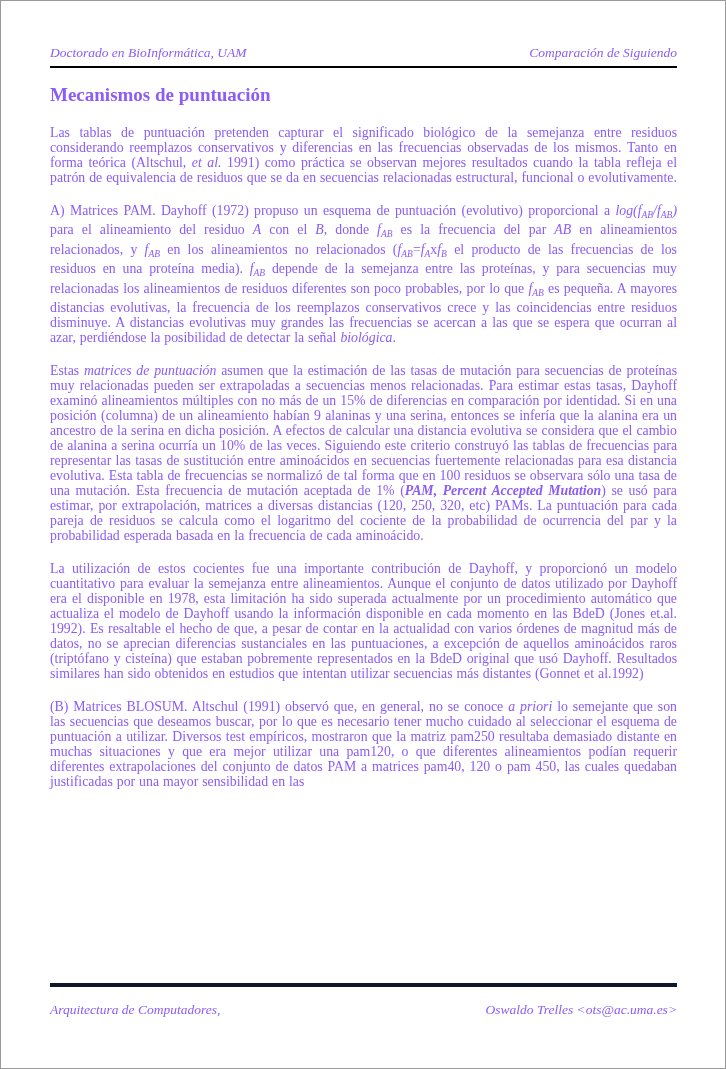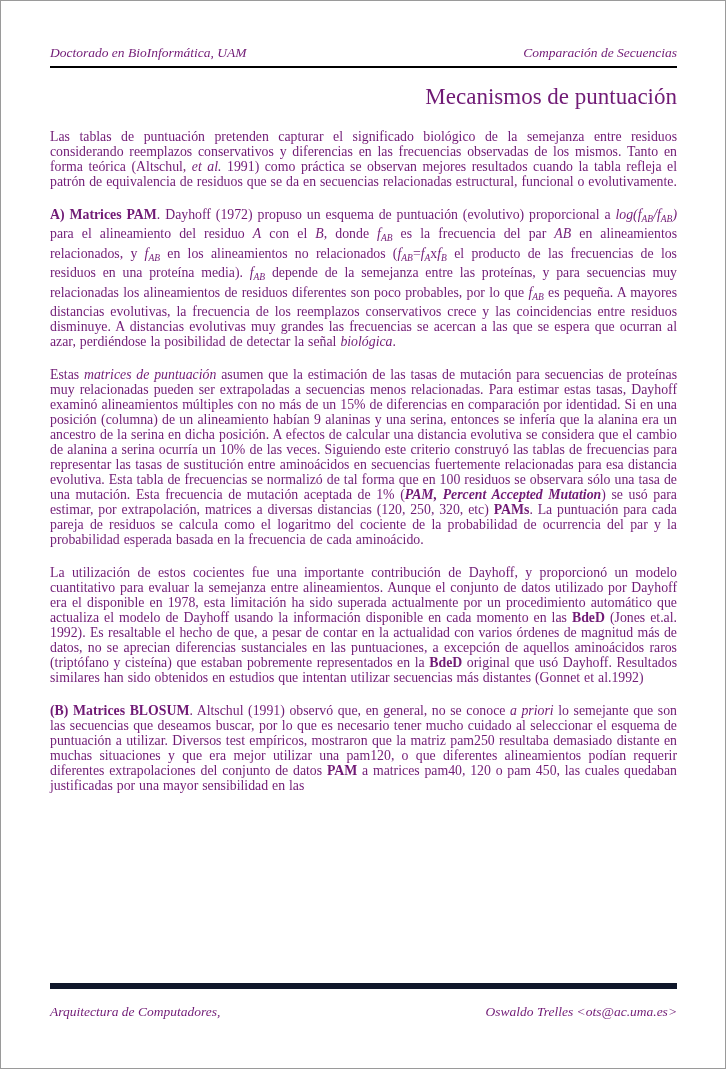--- a/index.html
+++ b/index.html
@@ -2,85 +2,85 @@
 <html><head>
 <meta charset="utf-8">
 <style>
   html, body { margin: 0; padding: 0; background: #e8e8e8; }
   .page {
     position: relative;
     width: 726px;
     height: 1069px;
     margin: 0 auto;
     background: #ffffff;
-    color: #701a75;
+    color: #8b5cf6;
     font-family: "Liberation Serif", "DejaVu Serif", serif;
     box-sizing: border-box;
     border: 1px solid #9a9a9a;
     overflow: hidden;
   }
   .content {
     position: absolute;
     left: 49px;
     right: 48px;
     top: 44px;
   }
   .hdr {
     display: flex;
     justify-content: space-between;
     font-style: italic;
     font-size: 13.5px;
     padding-bottom: 5px;
     border-bottom: 2px solid #000000;
   }
   .title {
-    text-align: right;
-    font-weight: normal;
-    font-size: 23px;
+    text-align: left;
+    font-weight: bold;
+    font-size: 19px;
     margin: 16px 0 0 0;
   }
   .docbody {
     margin-top: 19px;
     font-size: 13.8px;
     line-height: 15px;
     text-align: justify;
     word-spacing: 0.5px;
   }
   .docbody p.para { margin: 0 0 17.8px 0; }
   .docbody p.para:last-child { margin-bottom: 0; }
-  .b   { font-weight: bold; }
+  .b   { font-weight: normal; }
   .i   { font-style: italic; }
   .bi  { font-weight: bold; font-style: italic; font-family: Liberation Serif, serif; }
   .isub {
     font-style: italic;
     font-size: 9.5px;
     vertical-align: -2.5px;
     letter-spacing: 0;
   }
   .ftr {
     position: absolute;
     left: 49px;
     right: 48px;
     top: 982px;
-    border-top: 6px solid #0f172a;
+    border-top: 4px solid #0f172a;
     padding-top: 15px;
     display: flex;
     justify-content: space-between;
     font-style: italic;
     font-size: 13.5px;
   }
 </style>
 </head>
 <body>
 
 <div class="page">
   <div class="content">
     <div class="hdr">
       <span>Doctorado en BioInformática, UAM</span>
-      <span>Comparación de Secuencias</span>
+      <span>Comparación de Siguiendo</span>
     </div>
     <h1 class="title">Mecanismos de puntuación</h1>
     <div class="docbody">
         <p class="para"><span>Las tablas de puntuación pretenden capturar el significado biológico de la semejanza entre residuos considerando reemplazos conservativos y diferencias en las frecuencias observadas de los mismos. Tanto en forma teórica (Altschul, </span><span class="i">et al.</span><span> 1991) como práctica se observan mejores resultados cuando la tabla refleja el patrón de equivalencia de residuos que se da en secuencias relacionadas estructural, funcional o evolutivamente.</span></p>
         <p class="para"><span class="b">A) Matrices PAM</span><span>. Dayhoff (1972) propuso un esquema de puntuación (evolutivo) proporcional a </span><span class="i">log(f</span><span class="isub">AB</span><span class="i">/f</span><span class="isub">AB</span><span class="i">)</span><span> para el alineamiento del residuo </span><span class="i">A</span><span> con el </span><span class="i">B</span><span>, donde </span><span class="i">f</span><span class="isub">AB</span><span> es la frecuencia del par </span><span class="i">AB</span><span> en alineamientos relacionados, y </span><span class="i">f</span><span class="isub">AB</span><span> en los alineamientos no relacionados (</span><span class="i">f</span><span class="isub">AB</span><span>=</span><span class="i">f</span><span class="isub">A</span><span>x</span><span class="i">f</span><span class="isub">B</span><span> el producto de las frecuencias de los residuos en una proteína media). </span><span class="i">f</span><span class="isub">AB</span><span> depende de la semejanza entre las proteínas, y para secuencias muy relacionadas los alineamientos de residuos diferentes son poco probables, por lo que </span><span class="i">f</span><span class="isub">AB</span><span> es pequeña. A mayores distancias evolutivas, la frecuencia de los reemplazos conservativos crece y las coincidencias entre residuos disminuye. A distancias evolutivas muy grandes las frecuencias se acercan a las que se espera que ocurran al azar, perdiéndose la posibilidad de detectar la señal </span><span class="i">biológica</span><span>.</span></p>
         <p class="para"><span>Estas </span><span class="i">matrices de puntuación</span><span> asumen que la estimación de las tasas de mutación para secuencias de proteínas muy relacionadas pueden ser extrapoladas a secuencias menos relacionadas. Para estimar estas tasas, Dayhoff examinó alineamientos múltiples con no más de un 15% de diferencias en comparación por identidad. Si en una posición (columna) de un alineamiento habían 9 alaninas y una serina, entonces se infería que la alanina era un ancestro de la serina en dicha posición. A efectos de calcular una distancia evolutiva se considera que el cambio de alanina a serina ocurría un 10% de las veces. Siguiendo este criterio construyó las tablas de frecuencias para representar las tasas de sustitución entre aminoácidos en secuencias fuertemente relacionadas para esa distancia evolutiva. Esta tabla de frecuencias se normalizó de tal forma que en 100 residuos se observara sólo una tasa de una mutación. Esta frecuencia de mutación aceptada de 1% (</span><span class="bi">PAM, Percent Accepted Mutation</span><span>) se usó para estimar, por extrapolación, matrices a diversas distancias (120, 250, 320, etc) </span><span class="b">PAMs</span><span>. La puntuación para cada pareja de residuos se calcula como el logaritmo del cociente de la probabilidad de ocurrencia del par y la probabilidad esperada basada en la frecuencia de cada aminoácido.</span></p>
         <p class="para"><span>La utilización de estos cocientes fue una importante contribución de Dayhoff, y proporcionó un modelo cuantitativo para evaluar la semejanza entre alineamientos. Aunque el conjunto de datos utilizado por Dayhoff era el disponible en 1978, esta limitación ha sido superada actualmente por un procedimiento automático que actualiza el modelo de Dayhoff usando la información disponible en cada momento en las </span><span class="b">BdeD</span><span> (Jones et.al. 1992). Es resaltable el hecho de que, a pesar de contar en la actualidad con varios órdenes de magnitud más de datos, no se aprecian diferencias sustanciales en las puntuaciones, a excepción de aquellos aminoácidos raros (triptófano y cisteína) que estaban pobremente representados en la </span><span class="b">BdeD</span><span> original que usó Dayhoff. Resultados similares han sido obtenidos en estudios que intentan utilizar secuencias más distantes (Gonnet et al.1992)</span></p>
         <p class="para"><span class="b">(B) Matrices BLOSUM</span><span>. Altschul (1991) observó que, en general, no se conoce </span><span class="i">a priori</span><span> lo semejante que son las secuencias que deseamos buscar, por lo que es necesario tener mucho cuidado al seleccionar el esquema de puntuación a utilizar. Diversos test empíricos, mostraron que la matriz pam250 resultaba demasiado distante en muchas situaciones y que era mejor utilizar una pam120, o que diferentes alineamientos podían requerir diferentes extrapolaciones del conjunto de datos </span><span class="b">PAM</span><span> a matrices pam40, 120 o pam 450, las cuales quedaban justificadas por una mayor sensibilidad en las</span></p>
       </div>
   </div>

